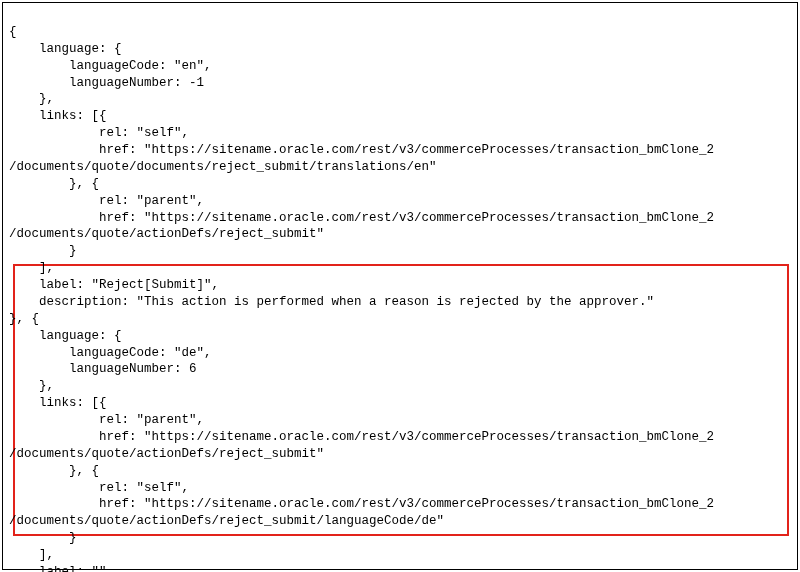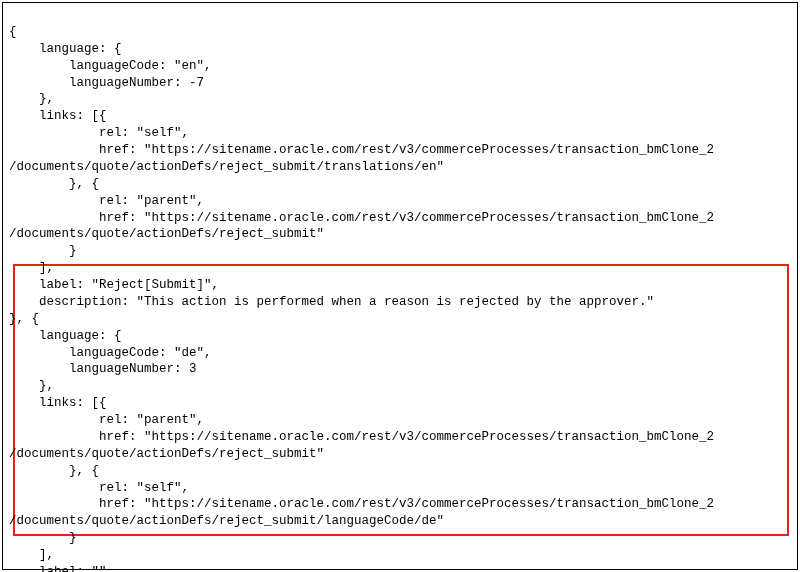--- a/index.html
+++ b/index.html
@@ -39,38 +39,38 @@
 </style>
 </head>
 <body>
 
 <div class="outer">
   <div class="highlight-box"></div>
   <div class="code">
 <span>{</span>
 <span>    language: {</span>
 <span>        languageCode: "en",</span>
-<span>        languageNumber: -7</span>
+<span>        languageNumber: -1</span>
 <span>    },</span>
 <span>    links: [{</span>
 <span>            rel: "self",</span>
 <span>            href: "https://sitename.oracle.com/rest/v3/commerceProcesses/transaction_bmClone_2</span>
-<span>/documents/quote/actionDefs/reject_submit/translations/en"</span>
+<span>/documents/quote/documents/reject_submit/translations/en"</span>
 <span>        }, {</span>
 <span>            rel: "parent",</span>
 <span>            href: "https://sitename.oracle.com/rest/v3/commerceProcesses/transaction_bmClone_2</span>
 <span>/documents/quote/actionDefs/reject_submit"</span>
 <span>        }</span>
 <span>    ],</span>
 <span>    label: "Reject[Submit]",</span>
 <span>    description: "This action is performed when a reason is rejected by the approver."</span>
 <span>}, {</span>
 <span>    language: {</span>
 <span>        languageCode: "de",</span>
-<span>        languageNumber: 3</span>
+<span>        languageNumber: 6</span>
 <span>    },</span>
 <span>    links: [{</span>
 <span>            rel: "parent",</span>
 <span>            href: "https://sitename.oracle.com/rest/v3/commerceProcesses/transaction_bmClone_2</span>
 <span>/documents/quote/actionDefs/reject_submit"</span>
 <span>        }, {</span>
 <span>            rel: "self",</span>
 <span>            href: "https://sitename.oracle.com/rest/v3/commerceProcesses/transaction_bmClone_2</span>
 <span>/documents/quote/actionDefs/reject_submit/languageCode/de"</span>
 <span>        }</span>

